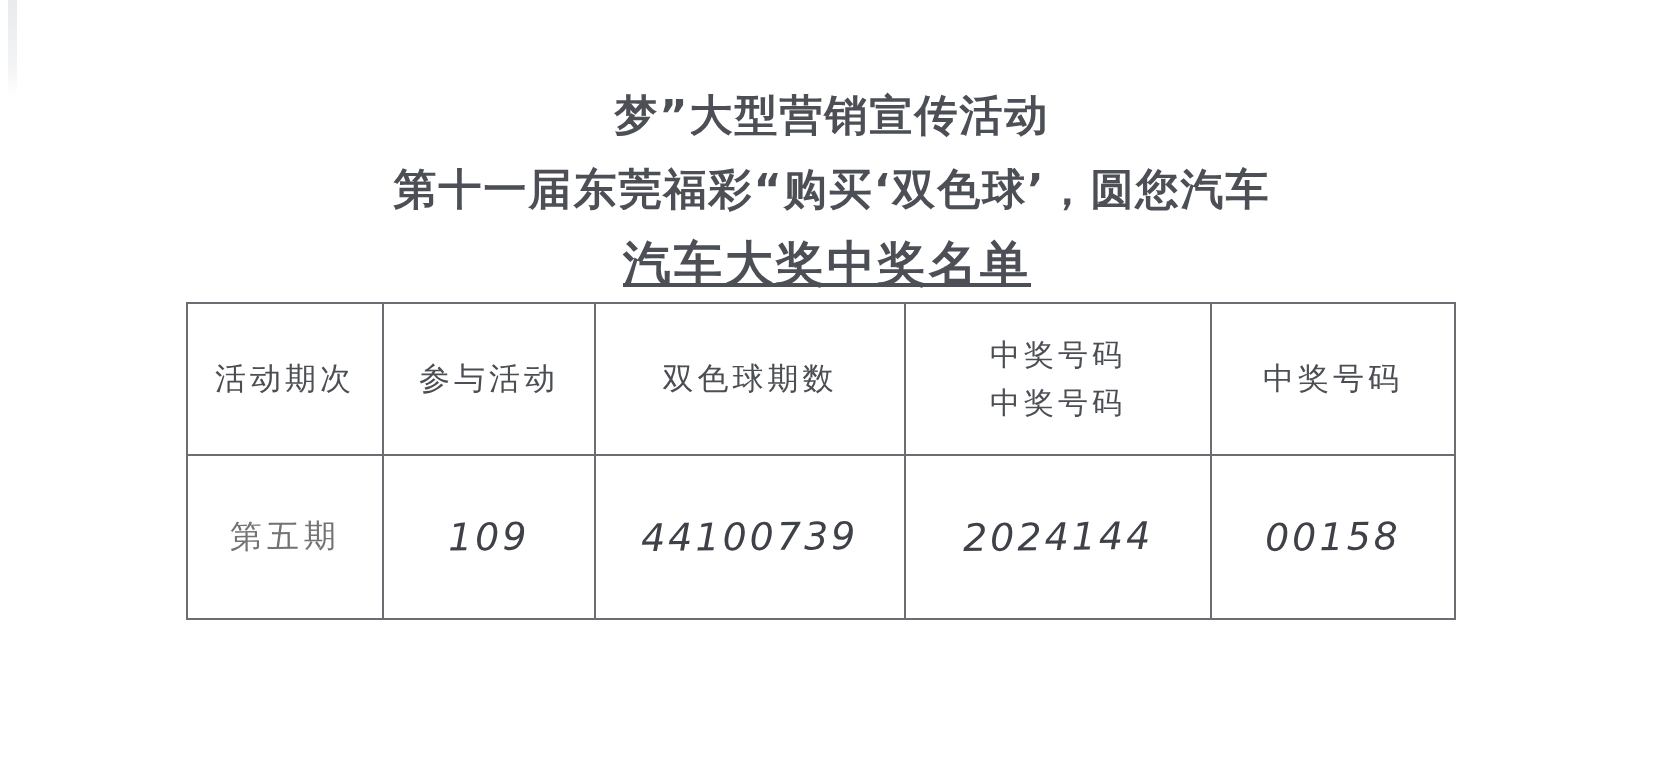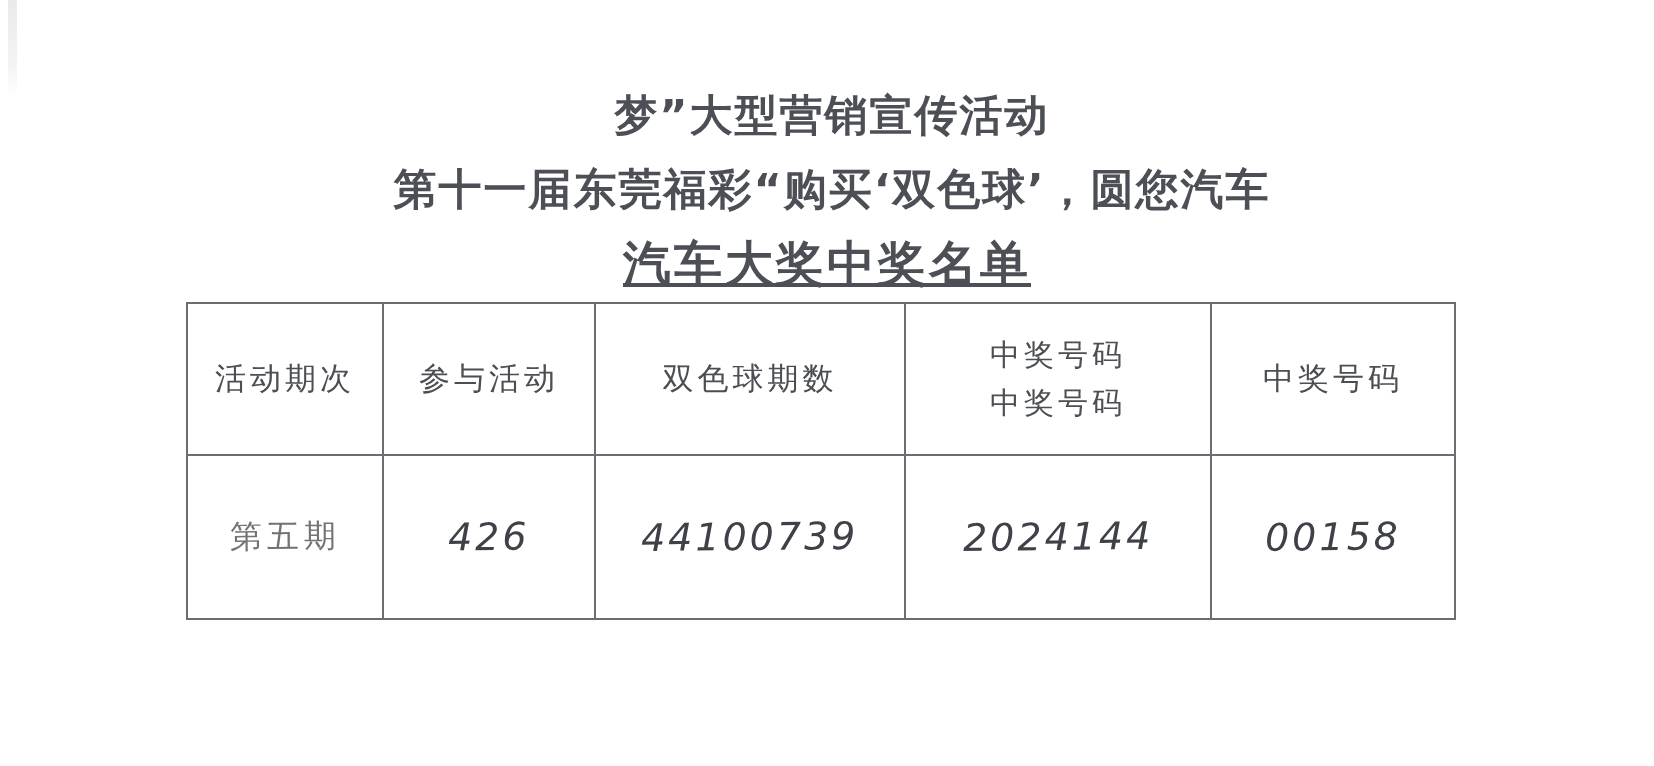--- a/index.html
+++ b/index.html
@@ -152,21 +152,21 @@
             <span>中奖号码</span>
           </th>
         </tr>
       </thead>
       <tbody>
         <tr>
           <td>
             <span class="cell-cn">第五期</span>
           </td>
           <td>
-            <span class="cell-hand">426</span>
+            <span class="cell-hand">109</span>
           </td>
           <td>
             <span class="cell-hand">44100739</span>
           </td>
           <td>
             <span class="cell-hand">2024144</span>
           </td>
           <td>
             <span class="cell-hand">00158</span>
           </td>

